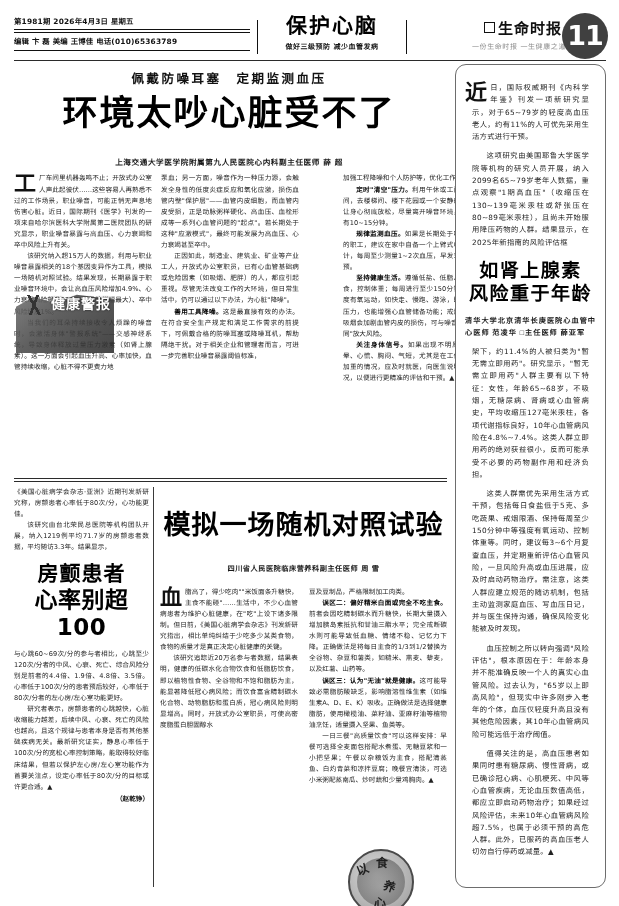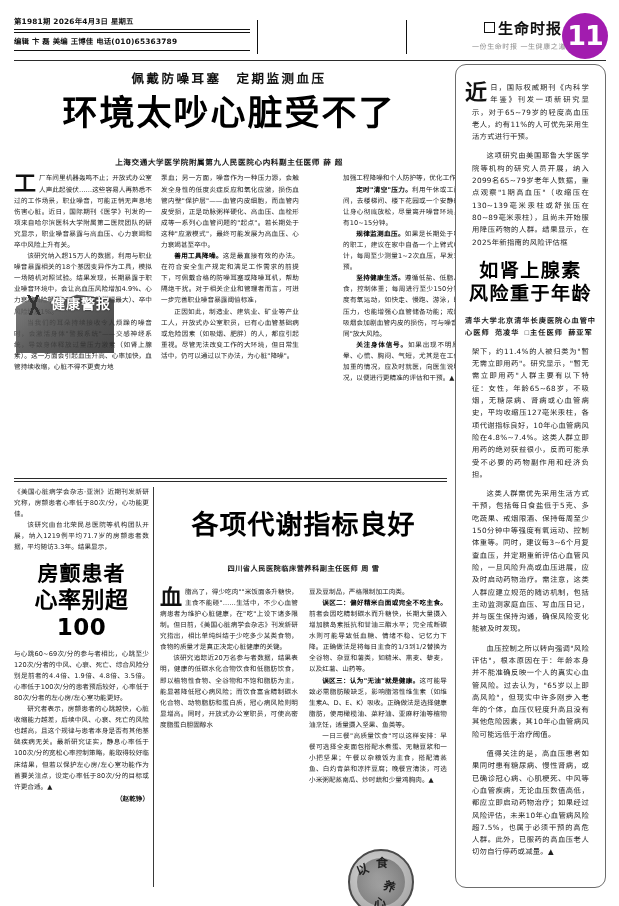--- a/index.html
+++ b/index.html
@@ -43,21 +43,21 @@
     font-size:15px;font-weight:bold;letter-spacing:1px;color:#111;white-space:nowrap;
   }
   .brand .bk{display:inline-block;width:9px;height:9px;border:1.6px solid #111;margin-right:3px;vertical-align:1px;}
   .brand-tag{
     position:absolute;right:40px;top:26px;
     font-family:"DejaVu Sans","Liberation Sans",sans-serif;
     font-size:7px;color:#8c8c8c;letter-spacing:.6px;white-space:nowrap;
   }
   .pagenum{
     position:absolute;right:-2px;top:-2px;width:46px;height:46px;border-radius:50%;
-    background:#a21caf;color:#fff;
+    background:#404040;color:#fff;
     font-family:"DejaVu Sans","Liberation Sans",sans-serif;
     font-size:27px;font-weight:bold;line-height:46px;text-align:center;letter-spacing:-1px;
   }
 
   .top-rule{position:absolute;left:14px;top:60px;width:592px;border-top:1px solid #2b2b2b;}
 
   
   .lead{position:absolute;left:14px;top:68px;width:430px;}
   .kicker{
     text-align:center;font-family:"DejaVu Sans","Liberation Sans",sans-serif;
@@ -178,21 +178,21 @@
     overflow:hidden;
   }
   .r-head{
     text-align:center;
     font-family:"DejaVu Sans","Liberation Sans",sans-serif;
     font-weight:bold;color:#000;margin:10px 0 10px;
   }
   .r-head .l1{font-size:19px;letter-spacing:1.5px;line-height:23px;}
   .r-head .l2{font-size:19px;letter-spacing:1.5px;line-height:23px;}
   .r-by{
-    font-family:Liberation Mono, monospace;
+    font-family:Liberation Serif, serif;
     font-size:7.2px;font-weight:bold;color:#1a1a1a;line-height:12px;
     text-align:justify;margin-bottom:7px;letter-spacing:1px;
   }
   .r-body{
     font-family:"DejaVu Sans","Liberation Sans",sans-serif;
     font-size:7.3px;line-height:12.3px;color:#222;text-align:justify;letter-spacing:.3px;
   }
   .r-body p{margin:7px;text-indent:2em;}
   .r-body p.noind{text-indent:0;}
 </style>
@@ -205,20 +205,24 @@
 
     <div class="mh-left">
       <div class="mh-line1">第1981期  2026年4月3日  星期五</div>
       <div class="mh-rule"></div>
       <div class="mh-line2">编辑 卞 磊  美编 王博佳  电话(010)65363789</div>
       <div class="mh-rule2"></div>
     </div>
 
     <div class="mh-divider mh-div-a"></div>
 
+    <div class="mh-center">
+      <div class="mh-title">保护心脑</div>
+      <div class="mh-sub">做好三级预防  减少血管发病</div>
+    </div>
 
     <div class="mh-divider mh-div-b"></div>
 
     <div class="mh-right">
       <div class="brand">
         <span class="bk"></span><span>生命时报</span>
       </div>
       <div class="brand-tag">一份生命时报 一生健康之道</div>
       <div class="pagenum">11</div>
     </div>
@@ -234,22 +238,22 @@
     <div class="lead-cols">
       <div class="lcol lcol-1 bodytext">
         <span class="dropcap">工</span>
         <p class="noind">厂车间里机器轰鸣不止；开放式办公室人声此起彼伏……这些容易人再熟悉不过的工作场景，职业噪音，可能正悄无声息地伤害心脏。近日，国际期刊《医学》刊发的一项来自哈尔滨医科大学附属第二医院团队的研究显示，职业噪音暴露与高血压、心力衰竭和卒中风险上升有关。</p>
         <p>该研究纳入超15万人的数据，利用与职业噪音暴露相关的18个基因变异作为工具，模拟一场随机对照试验。结果发现，长期暴露于职业噪音环境中，会让高血压风险增加4.9%、心力衰竭风险飙升32.5%（风险增幅最大）、卒中风险增加1%。</p>
         <p>当我们的耳朵持续接收令人烦躁的噪音时，会激活身体"警报系统"——交感神经系统，导致身体释放过量压力激素（如肾上腺素）。这一方面会引起血压升高、心率加快，血管持续收缩，心脏不得不更费力地</p>
       </div>
 
       <div class="lcol lcol-2 bodytext">
         <p class="noind">泵血；另一方面，噪音作为一种压力源，会触发全身性的低度炎症反应和氧化应激，损伤血管内壁"保护层"——血管内皮细胞，而血管内皮受损，正是动脉粥样硬化、高血压、血栓形成等一系列心血管问题的"起点"。若长期处于这种"应激模式"，最终可能发展为高血压、心力衰竭甚至卒中。</p>
+        <p>正因如此，制造业、建筑业、矿业等产业工人，开放式办公室职员，已有心血管基础病或危险因素（如吸烟、肥胖）的人，都应引起重视。尽管无法改变工作的大环境，但日常生活中，仍可以通过以下办法，为心脏"降噪"。</p>
         <p><b>善用工具降噪。</b>这是最直接有效的办法。在符合安全生产规定和满足工作需求的前提下，可佩戴合格的防噪耳塞或降噪耳机，帮助隔绝干扰。对于相关企业和管理者而言，可进一步完善职业噪音暴露阈值标准，</p>
-        <p>正因如此，制造业、建筑业、矿业等产业工人，开放式办公室职员，已有心血管基础病或危险因素（如吸烟、肥胖）的人，都应引起重视。尽管无法改变工作的大环境，但日常生活中，仍可以通过以下办法，为心脏"降噪"。</p>
       </div>
 
       <div class="lcol lcol-3 bodytext">
         <p class="noind">加强工程降噪和个人防护等，优化工作环境。</p>
         <p><b>定时"清空"压力。</b>利用午休或工间休息时间，去楼梯间、楼下花园或一个安静的角落，让身心彻底放松，尽量离开噪音环境，哪怕只有10~15分钟。</p>
         <p><b>规律监测血压。</b>如果是长期处于噪音环境的职工，建议在家中自备一个上臂式电子血压计，每周至少测量1~2次血压，早发现、早干预。</p>
         <p><b>坚持健康生活。</b>遵循低盐、低脂、低糖饮食，控制体重；每周进行至少150分钟中等强度有氧运动，如快走、慢跑、游泳，既能释放压力，也能增强心血管储备功能；戒烟限酒，吸烟会加剧血管内皮的损伤，可与噪音危害"协同"放大风险。</p>
         <p><b>关注身体信号。</b>如果出现不明原因的头晕、心慌、胸闷、气短，尤其是在工作环境中加重的情况，应及时就医，向医生说明相关情况，以便进行更精准的评估和干预。▲</p>
       </div>
 
@@ -276,21 +280,21 @@
       <div class="l2">心率别超100</div>
     </div>
     <div class="bodytext">
       <p class="noind">与心跳60~69次/分的参与者相比，心跳至少120次/分者的中风、心衰、死亡、综合风险分别是前者的4.4倍、1.9倍、4.8倍、3.5倍。心率低于100次/分的患者预后较好，心率低于80次/分者的左心房/左心室功能更好。</p>
       <p>研究者表示，房颤患者的心跳越快，心脏收缩能力越差，后续中风、心衰、死亡的风险也越高，且这个规律与患者本身是否有其他基础疾病无关。最新研究证实，静息心率低于100次/分的宽松心率控制策略，能取得较好临床结果，但若以保护左心房/左心室功能作为首要关注点，设定心率低于80次/分的目标或许更合适。▲</p>
     </div>
     <div class="credit">（赵乾铮）</div>
   </div>
 
   <div class="diet">
-    <h2 class="diet-h">各项代谢指标良好</h2>
+    <h2 class="diet-h">模拟一场随机对照试验</h2>
     <div class="diet-by">四川省人民医院临床营养科副主任医师  周  雪</div>
     <div class="diet-cols">
       <div class="dcol dcol-1 bodytext">
         <span class="dropcap">血</span>
         <p class="noind">脂高了，得少吃肉""米饭面条升糖快，主食不能碰"……生活中，不少心血管病患者为维护心脏健康，在"吃"上设下诸多限制。但日前，《美国心脏病学会杂志》刊发新研究指出，相比单纯纠结于少吃多少某类食物，食物的质量才是真正决定心脏健康的关键。</p>
         <p>该研究追踪近20万名参与者数据，结果表明，健康的低碳水化合物饮食和低脂肪饮食，即以植物性食物、全谷物和不饱和脂肪为主，能显著降低冠心病风险；而饮食富含精制碳水化合物、动物脂肪和蛋白质，冠心病风险则明显增高。同时，开放式办公室职员，可使高密度脂蛋白胆固醇水</p>
       </div>
       <div class="dcol dcol-2 bodytext">
         <p class="noind">豆及豆制品，严格限制加工肉类。</p>
         <p><b>误区二：偏好精米白面或完全不吃主食。</b>前者会因吃精制碳水而升糖快，长期大量摄入增加胰岛素抵抗和甘油三酯水平；完全戒断碳水则可能导致低血糖、情绪不稳、记忆力下降。正确做法是将每日主食的1/3到1/2替换为全谷物、杂豆和薯类，如糙米、燕麦、藜麦，以及红薯、山药等。</p>

